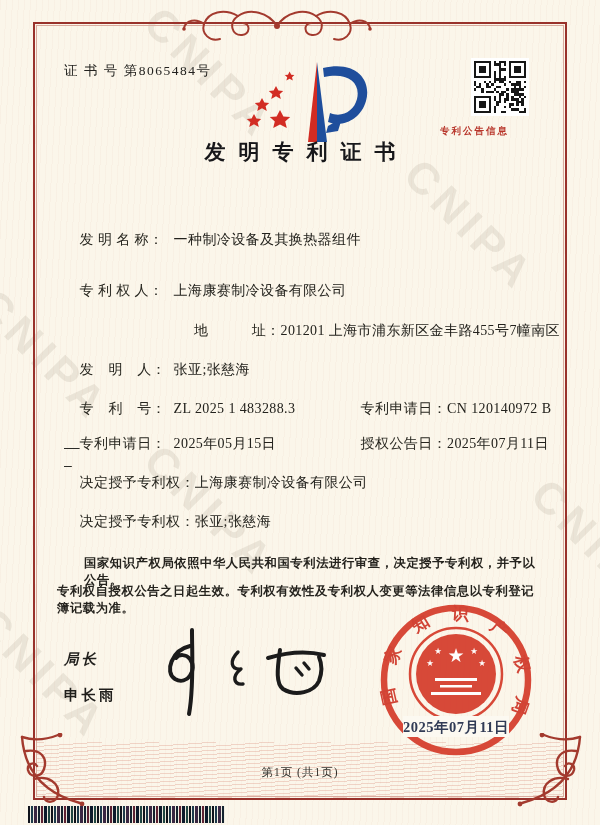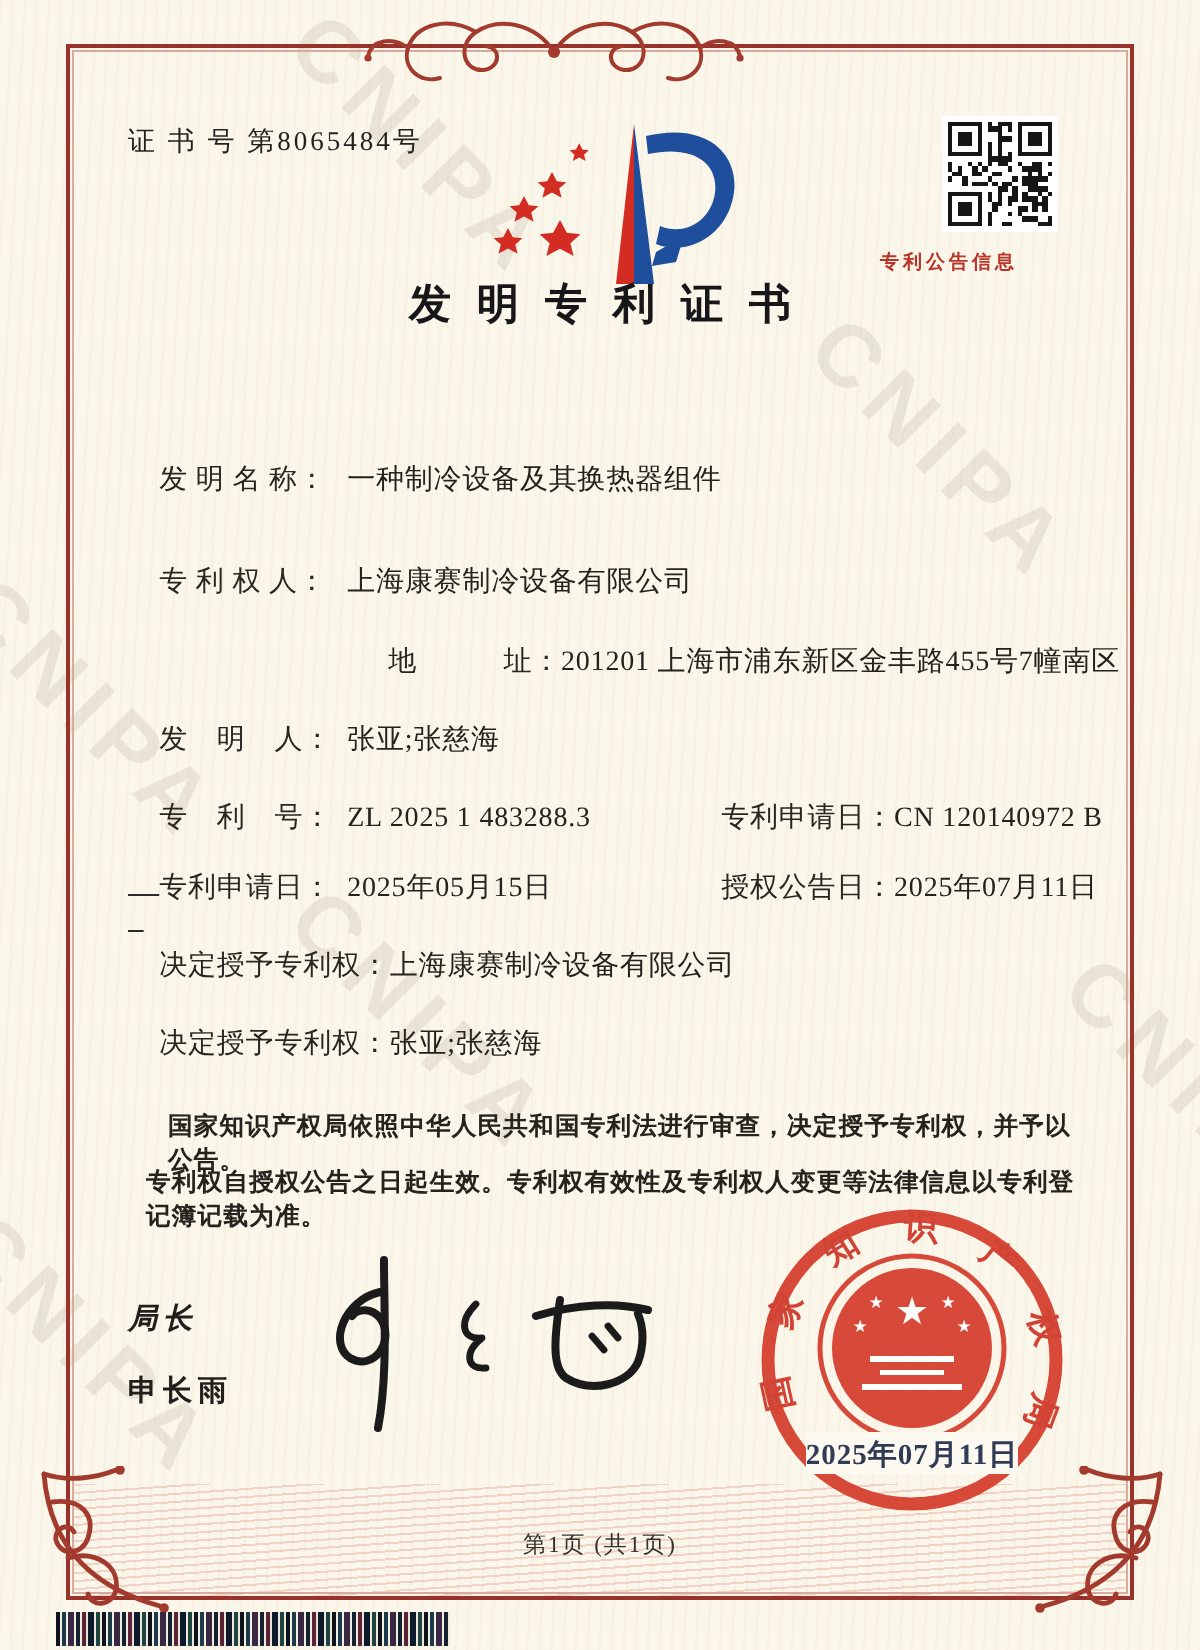--- a/index.html
+++ b/index.html
@@ -36,21 +36,21 @@
   .flabel{display:inline-block;min-width:94px;color:#27261f;}
   .fvalue{color:#23221d;}
   .half{display:inline-block;width:281px;vertical-align:top;}
   .half .flabel{min-width:94px;}
   .half2 .flabel{min-width:84px;}
   .r1{top:215px;} .r2{top:266px;} .r3{top:306px;text-align:right;} .r4{top:345px;}
   .r5{top:384px;} .r6{top:419px;text-decoration:underline;} .r7{top:458px;} .r8{top:497px;}
   
   .stmt{position:absolute;left:57px;right:55px;z-index:4;font-size:12.3px;letter-spacing:0.6px;
     color:#25231e;font-weight:600;}
-  .stmt1{top:555px;padding-left:27px;} .stmt2{top:583px;margin-left:16px;}
+  .stmt1{top:555px;padding-left:27px;} .stmt2{top:583px;}
   
   .sig-label{position:absolute;left:64px;z-index:4;font-size:14.5px;font-weight:bold;letter-spacing:3px;color:#201f1c;}
   .sig-title{top:650px;font-style:italic;} .sig-name{top:686px;}
   .sig-svg{position:absolute;left:150px;top:626px;z-index:4;}
   
   .seal{position:absolute;left:372px;top:598px;z-index:5;opacity:0.95;}
   
   .page-info{position:absolute;left:0;right:0;top:765px;text-align:center;z-index:4;font-size:11.5px;
     letter-spacing:1px;color:#33312c;}
   .barcode{position:absolute;left:28px;top:806px;width:197px;height:17px;z-index:4;

